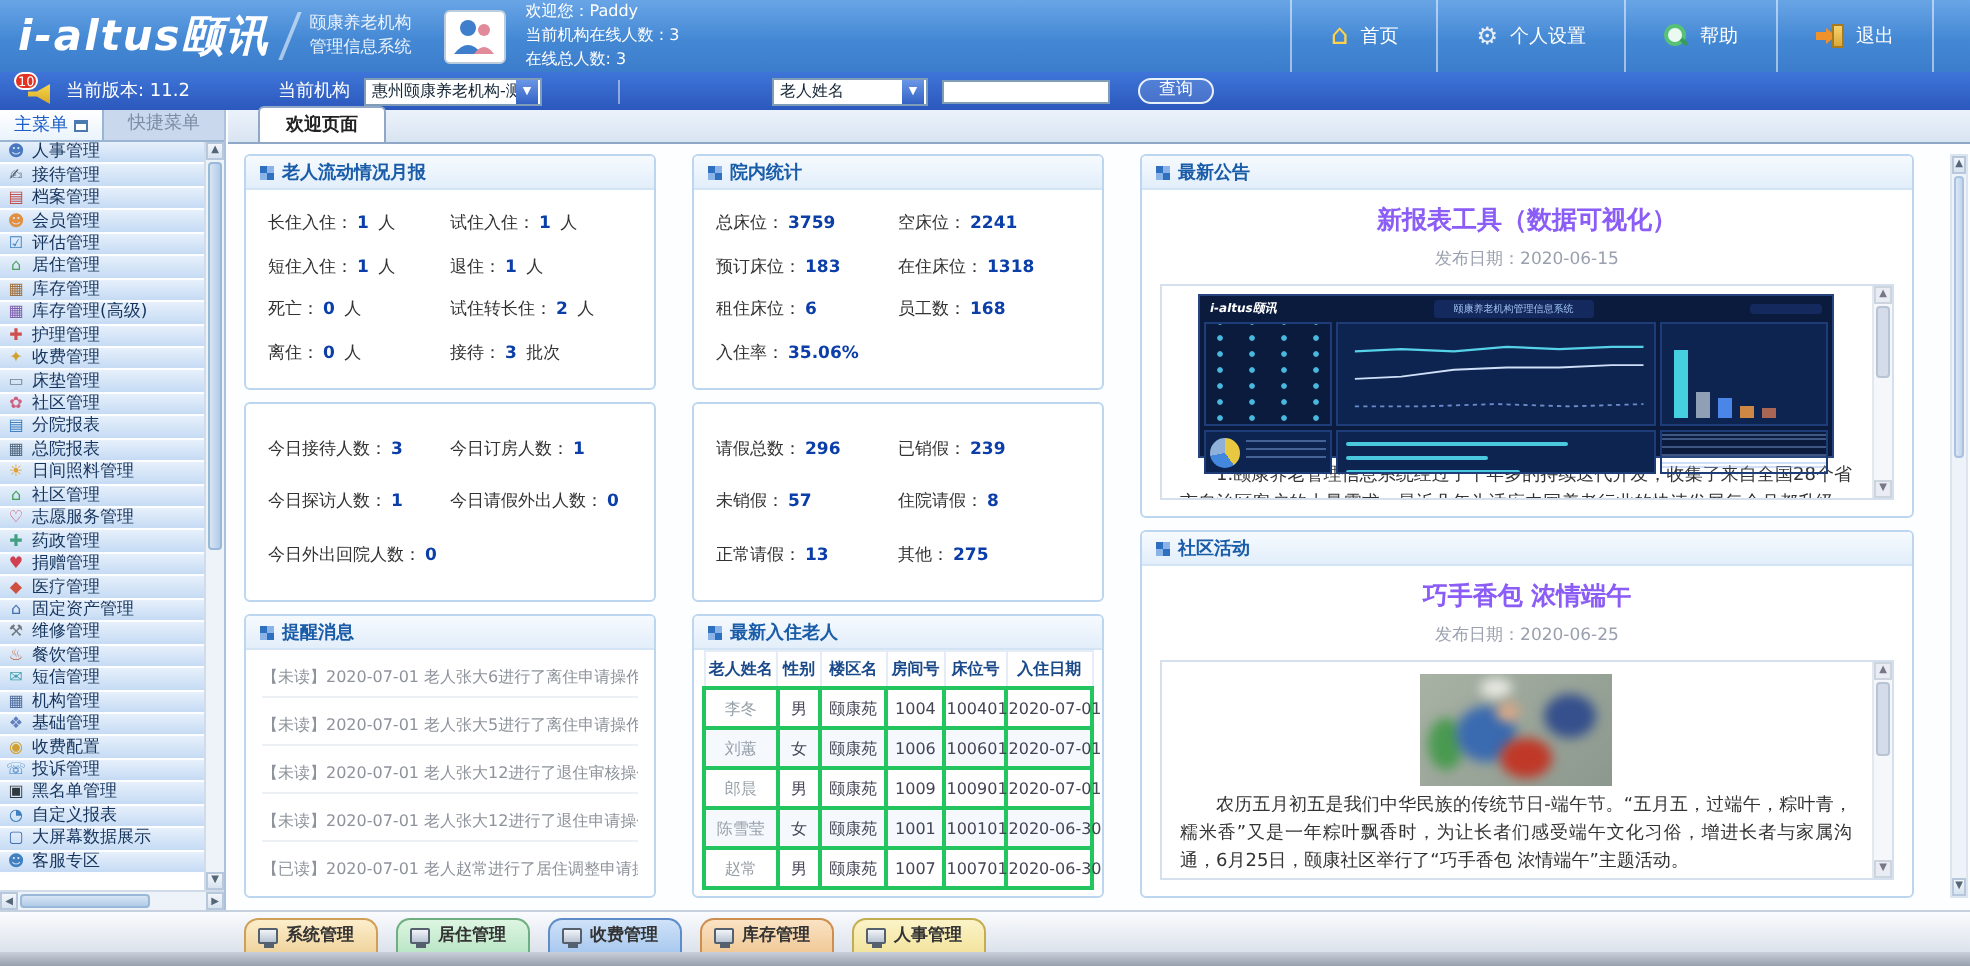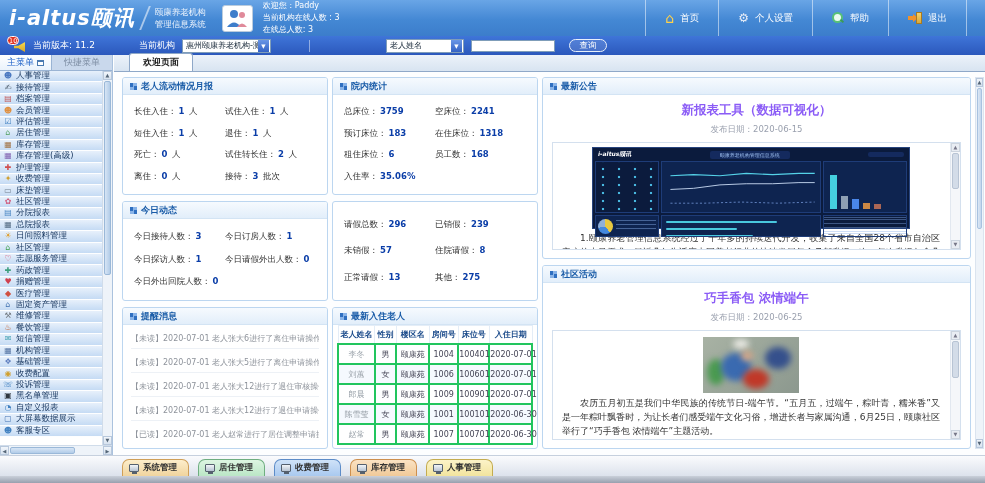--- a/index.html
+++ b/index.html
@@ -62,21 +62,21 @@
   .vs-btn{height:9px;flex:none;background:linear-gradient(#f2f6fb,#d8e3f0);border:1px solid #b8c8dc;font-size:5px;color:#567;line-height:7px;text-align:center;cursor:pointer;}
   .vs-thumb{margin:1px;height:52%;background:linear-gradient(90deg,#d7e5f5,#b2cce8);border:1px solid #9ab8d8;border-radius:2px;cursor:pointer;}
   .hscroll{height:10px;flex:none;border-top:1px solid #d0dcea;background:#eef3f9;display:flex;align-items:stretch;}
   .hs-btn{width:9px;flex:none;background:linear-gradient(#f2f6fb,#d8e3f0);border:1px solid #b8c8dc;font-size:5px;color:#567;line-height:8px;text-align:center;cursor:pointer;}
   .hs-thumb{margin:1px;width:58%;background:linear-gradient(#d7e5f5,#b2cce8);border:1px solid #9ab8d8;border-radius:2px;cursor:pointer;}
 
   
   .main{position:absolute;left:114px;top:55px;width:871px;height:400px;display:flex;flex-direction:column;background:#fdfeff;}
   .main-tabs{height:17px;flex:none;background:linear-gradient(#ecf2fa,#d8e4f1);border-bottom:1px solid #8fa8c8;display:flex;align-items:flex-end;padding-left:15px;}
   .main-tab{background:#fff;border:1px solid #8fa8c8;border-bottom:none;border-radius:3px 3px 0 0;font-size:9px;color:#222;font-weight:bold;padding:2px 13px;cursor:pointer;}
-  .content{flex:1;display:flex;gap:4px;padding:5px 1px 6px 8px;overflow:hidden;}
+  .content{flex:1;display:flex;gap:18px;padding:5px 1px 6px 8px;overflow:hidden;}
   .col{display:flex;flex-direction:column;gap:6px;min-width:0;}
   .col-left,.col-mid{width:206px;flex:none;}
   .col-right{flex:1;}
   .main-vscroll{width:9px;flex:none;background:#eef3f9;border:1px solid #dbe4ef;display:flex;flex-direction:column;}
   .mv-thumb{margin:1px;height:38%;background:linear-gradient(90deg,#dbe7f5,#c2d5ec);border:1px solid #a8c2e0;border-radius:2px;cursor:pointer;}
 
   .panel{border:1px solid #bcd6f0;border-radius:3px;background:#fff;display:flex;flex-direction:column;overflow:hidden;}
   .panel-h{height:17px;flex:none;background:linear-gradient(#f6fafe,#e2eefa);border-bottom:1px solid #d3e4f4;display:flex;align-items:center;gap:4px;padding:0 7px;}
   .grid-ico{width:7px;height:7px;flex:none;background:conic-gradient(#8ab4e8 0 25%,#2f6fc0 0 50%,#8ab4e8 0 75%,#2f6fc0 0);}
   .panel-title{font-size:9px;font-weight:bold;color:#1a5ca8;white-space:nowrap;}
@@ -407,24 +407,20 @@
               <span class="stat"><span>试住入住：</span><i class="v">1</i><span> 人</span></span>
               <span class="stat"><span>短住入住：</span><i class="v">1</i><span> 人</span></span>
               <span class="stat"><span>退住：</span><i class="v">1</i><span> 人</span></span>
               <span class="stat"><span>死亡：</span><i class="v">0</i><span> 人</span></span>
               <span class="stat"><span>试住转长住：</span><i class="v">2</i><span> 人</span></span>
               <span class="stat"><span>离住：</span><i class="v">0</i><span> 人</span></span>
               <span class="stat"><span>接待：</span><i class="v">3</i><span> 批次</span></span>
             </div>
         </div>
         <div class="panel" style="height:100px;">
-          <div class="panel-h">
-            <span class="grid-ico"></span>
-            <span class="panel-title">今日动态</span>
-          </div>
           <div class="stat-body">
 
           <span class="stat"><span>今日接待人数：</span><i class="v">3</i><span></span></span>
               <span class="stat"><span>今日订房人数：</span><i class="v">1</i><span></span></span>
               <span class="stat"><span>今日探访人数：</span><i class="v">1</i><span></span></span>
               <span class="stat"><span>今日请假外出人数：</span><i class="v">0</i><span></span></span>
               <span class="stat"><span>今日外出回院人数：</span><i class="v">0</i><span></span></span>
             </div>
         </div>
         <div class="panel" style="flex:1;">

